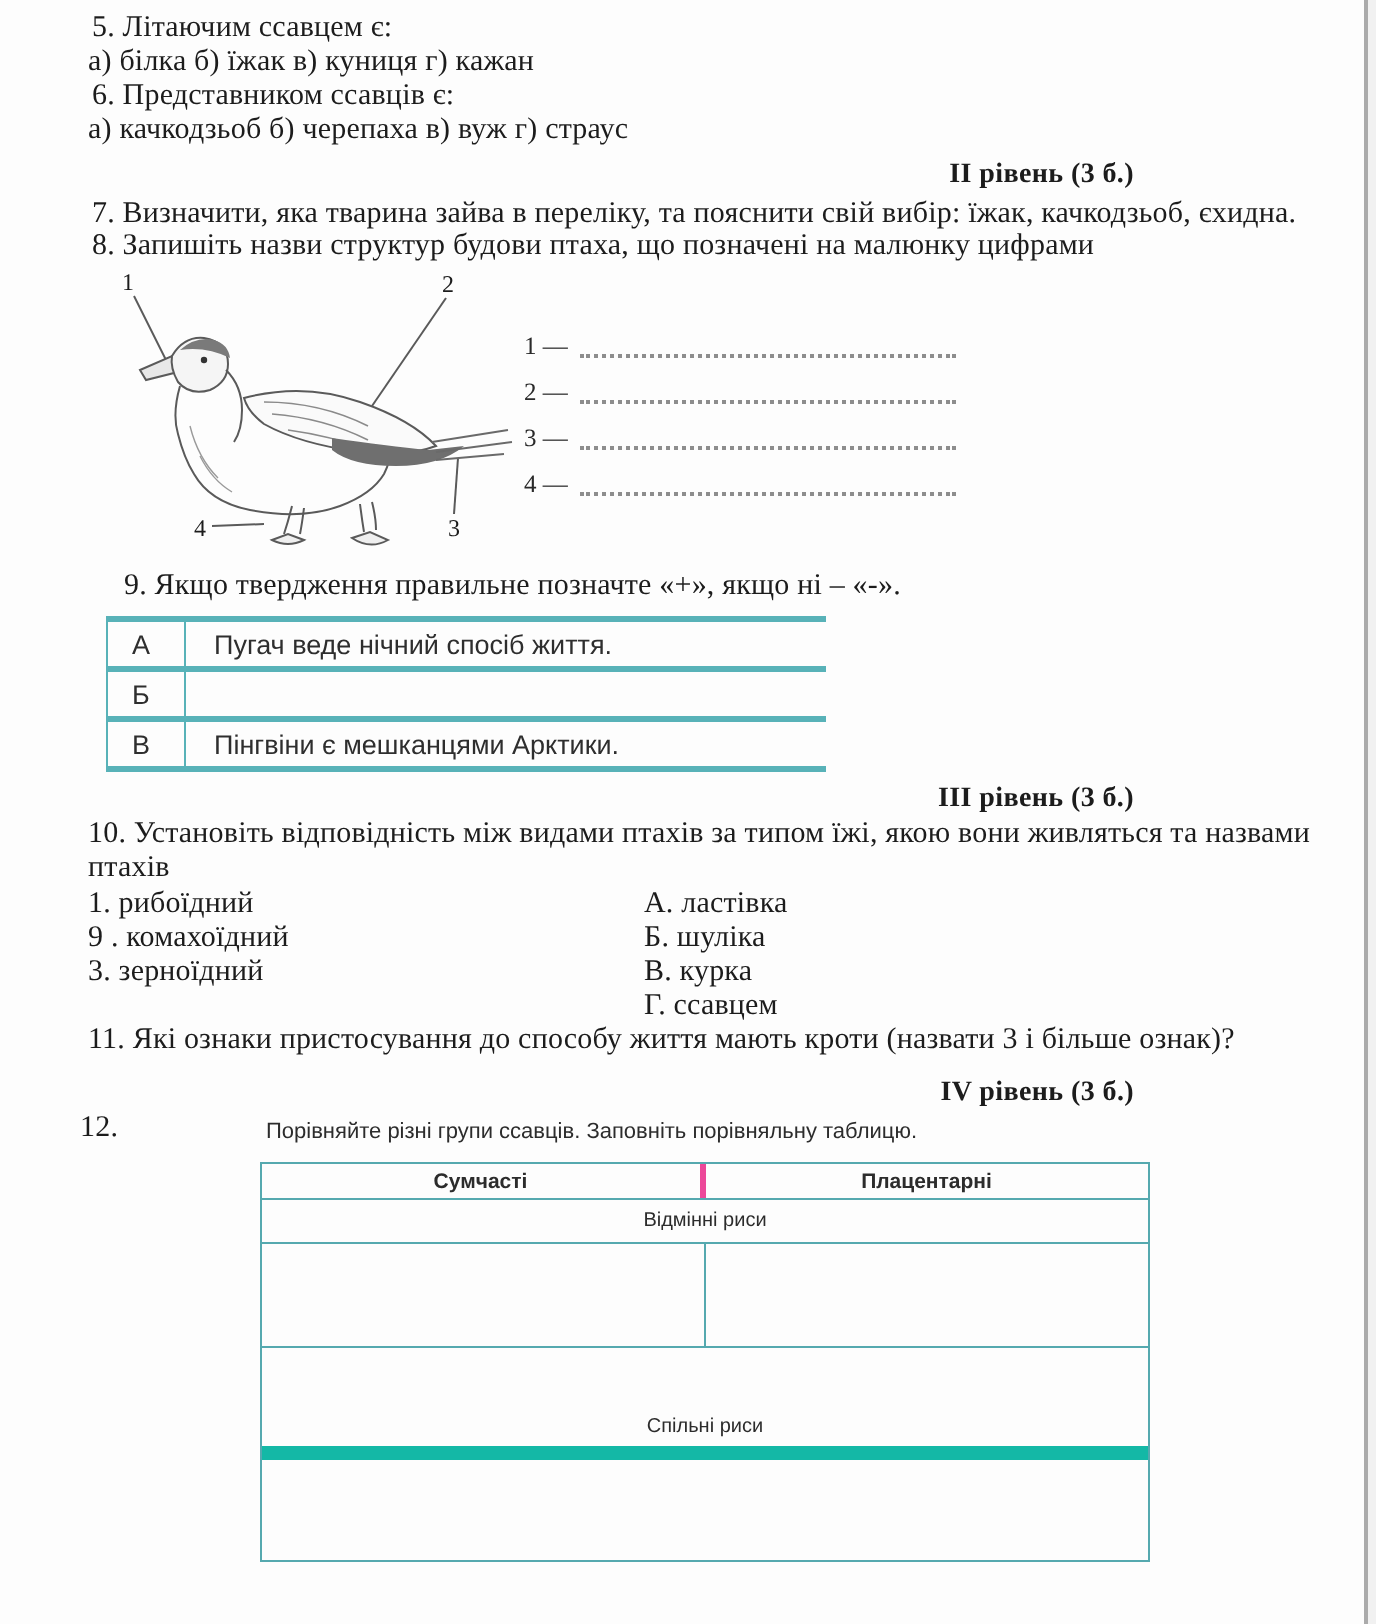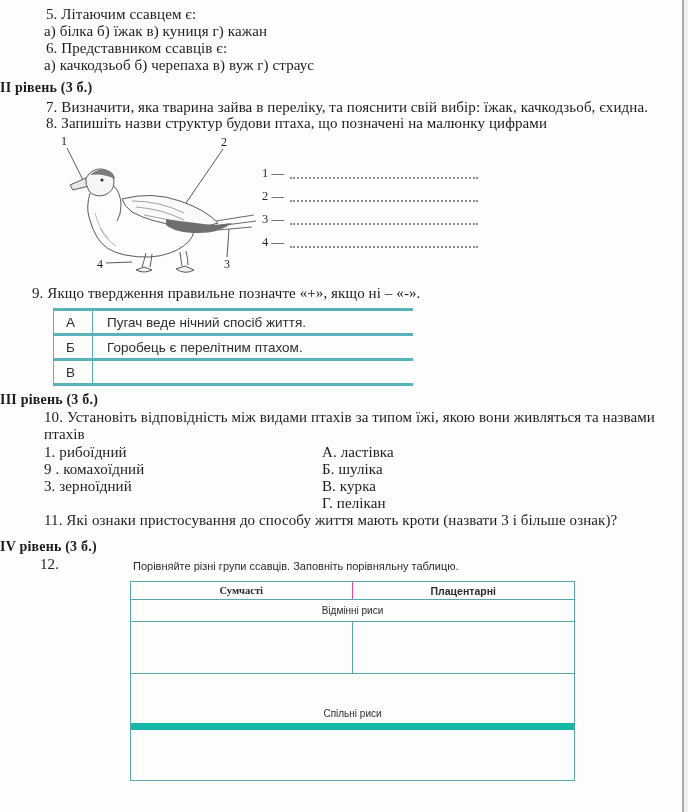--- a/index.html
+++ b/index.html
@@ -4,21 +4,21 @@
 <style>
   html,body{margin:0;padding:0;}
   body{
     width:688px;height:812px;position:relative;background:#fdfdfd;
     font-family:"Liberation Serif","DejaVu Serif",serif;
     color:#1c1c1c;font-size:13px;overflow:hidden;
   }
   .abs{position:absolute;white-space:nowrap;}
   .qline{font-size:15px;letter-spacing:.1px;}
   .level-head{
-    position:absolute;left:0;width:567px;text-align:left;
+    position:absolute;left:0;width:567px;text-align:right;
     font-weight:bold;font-size:14px;letter-spacing:.2px;
   }
   
   .ans-row{position:absolute;left:262px;height:14px;}
   .ans-label{display:inline-block;font-size:12.5px;color:#2a2a2a;vertical-align:top;}
   .ans-dots{
     display:inline-block;width:188px;height:11px;margin-left:6px;
     border-bottom:2px dotted #8d8d8d;vertical-align:top;
   }
   
@@ -43,21 +43,21 @@
     font-family:"Liberation Sans","DejaVu Sans",sans-serif;color:#2c2c2c;
     border:1px solid #55a9af;box-sizing:border-box;
   }
   .t12 .row{display:flex;box-sizing:border-box;}
   .t12 .cell{box-sizing:border-box;}
   .t12-head{height:18px;border-bottom:1px solid #55a9af;}
   .t12-head .cell{
     width:50%;display:flex;align-items:center;justify-content:center;
     font-weight:bold;font-size:10.5px;
   }
-  .t12-head .cell:first-child{border-right:1px solid #ec4899;font-family:Liberation Serif, serif;}
+  .t12-head .cell:first-child{border-right:3px solid #ec4899;}
   .t12-span{
     height:21px;display:flex;align-items:center;justify-content:center;
     font-size:10px;border-bottom:1px solid #55a9af;
   }
   .t12-empty2{height:52px;border-bottom:1px solid #55a9af;}
   .t12-empty2 .cell{width:50%;}
   .t12-empty2 .cell:first-child{border-right:1px solid #55a9af;}
   .t12-common{height:20px;display:flex;align-items:center;justify-content:center;
     font-size:10px;border-bottom:7px solid #14b8a6;margin-top:29px;}
   .t12-bigcell{height:50px;}
@@ -129,46 +129,46 @@
 <div class="ans-row" style="top:189px">
   <span class="ans-label">2 —</span><span class="ans-dots"></span>
 </div>
 <div class="ans-row" style="top:212px">
   <span class="ans-label">3 —</span><span class="ans-dots"></span>
 </div>
 <div class="ans-row" style="top:235px">
   <span class="ans-label">4 —</span><span class="ans-dots"></span>
 </div>
 
-<div class="abs qline" style="left:32px;top:285px">9.   Якщо твердження правильне позначте «+», якщо ні – «-».</div>
+<div class="abs qline" style="left:62px;top:285px">9.   Якщо твердження правильне позначте «+», якщо ні – «-».</div>
 <div class="t9">
   <div class="t9-row">
     <div class="t9-letter">А</div>
     <div class="t9-text">Пугач веде нічний спосіб життя.</div>
   </div>
   <div class="t9-row">
     <div class="t9-letter">Б</div>
-    <div class="t9-text">Горобець є перелітним птахом.</div>
   </div>
   <div class="t9-row">
     <div class="t9-letter">В</div>
+    <div class="t9-text">Пінгвіни є мешканцями Арктики.</div>
   </div>
 </div>
 
 <div class="level-head" style="top:392px">III рівень (3 б.)</div>
 
 <div class="abs qline" style="left:44px;top:409px">10. Установіть відповідність між видами птахів за типом їжі, якою вони живляться та назвами</div>
 <div class="abs qline" style="left:44px;top:426px">птахів</div>
 <div class="abs qline" style="left:44px;top:444px">1.  рибоїдний</div>
 <div class="abs qline" style="left:44px;top:461px">9 . комахоїдний</div>
 <div class="abs qline" style="left:44px;top:478px">3. зерноїдний</div>
 <div class="abs qline" style="left:322px;top:444px">А. ластівка</div>
 <div class="abs qline" style="left:322px;top:461px">Б.  шуліка</div>
 <div class="abs qline" style="left:322px;top:478px">В.  курка</div>
-<div class="abs qline" style="left:322px;top:495px">Г.  пелікан</div>
+<div class="abs qline" style="left:322px;top:495px">Г.  ссавцем</div>
 
 <div class="abs qline" style="left:44px;top:512px">11. Які ознаки пристосування до способу життя мають кроти (назвати 3 і більше ознак)?</div>
 
 <div class="level-head" style="top:539px">IV рівень (3 б.)</div>
 
 <div class="abs qline" style="left:40px;top:556px">12.</div>
 <div class="abs caption" style="left:133px;top:560px">Порівняйте різні групи ссавців. Заповніть порівняльну таблицю.</div>
 
 <div class="t12">
   <div class="row t12-head">

